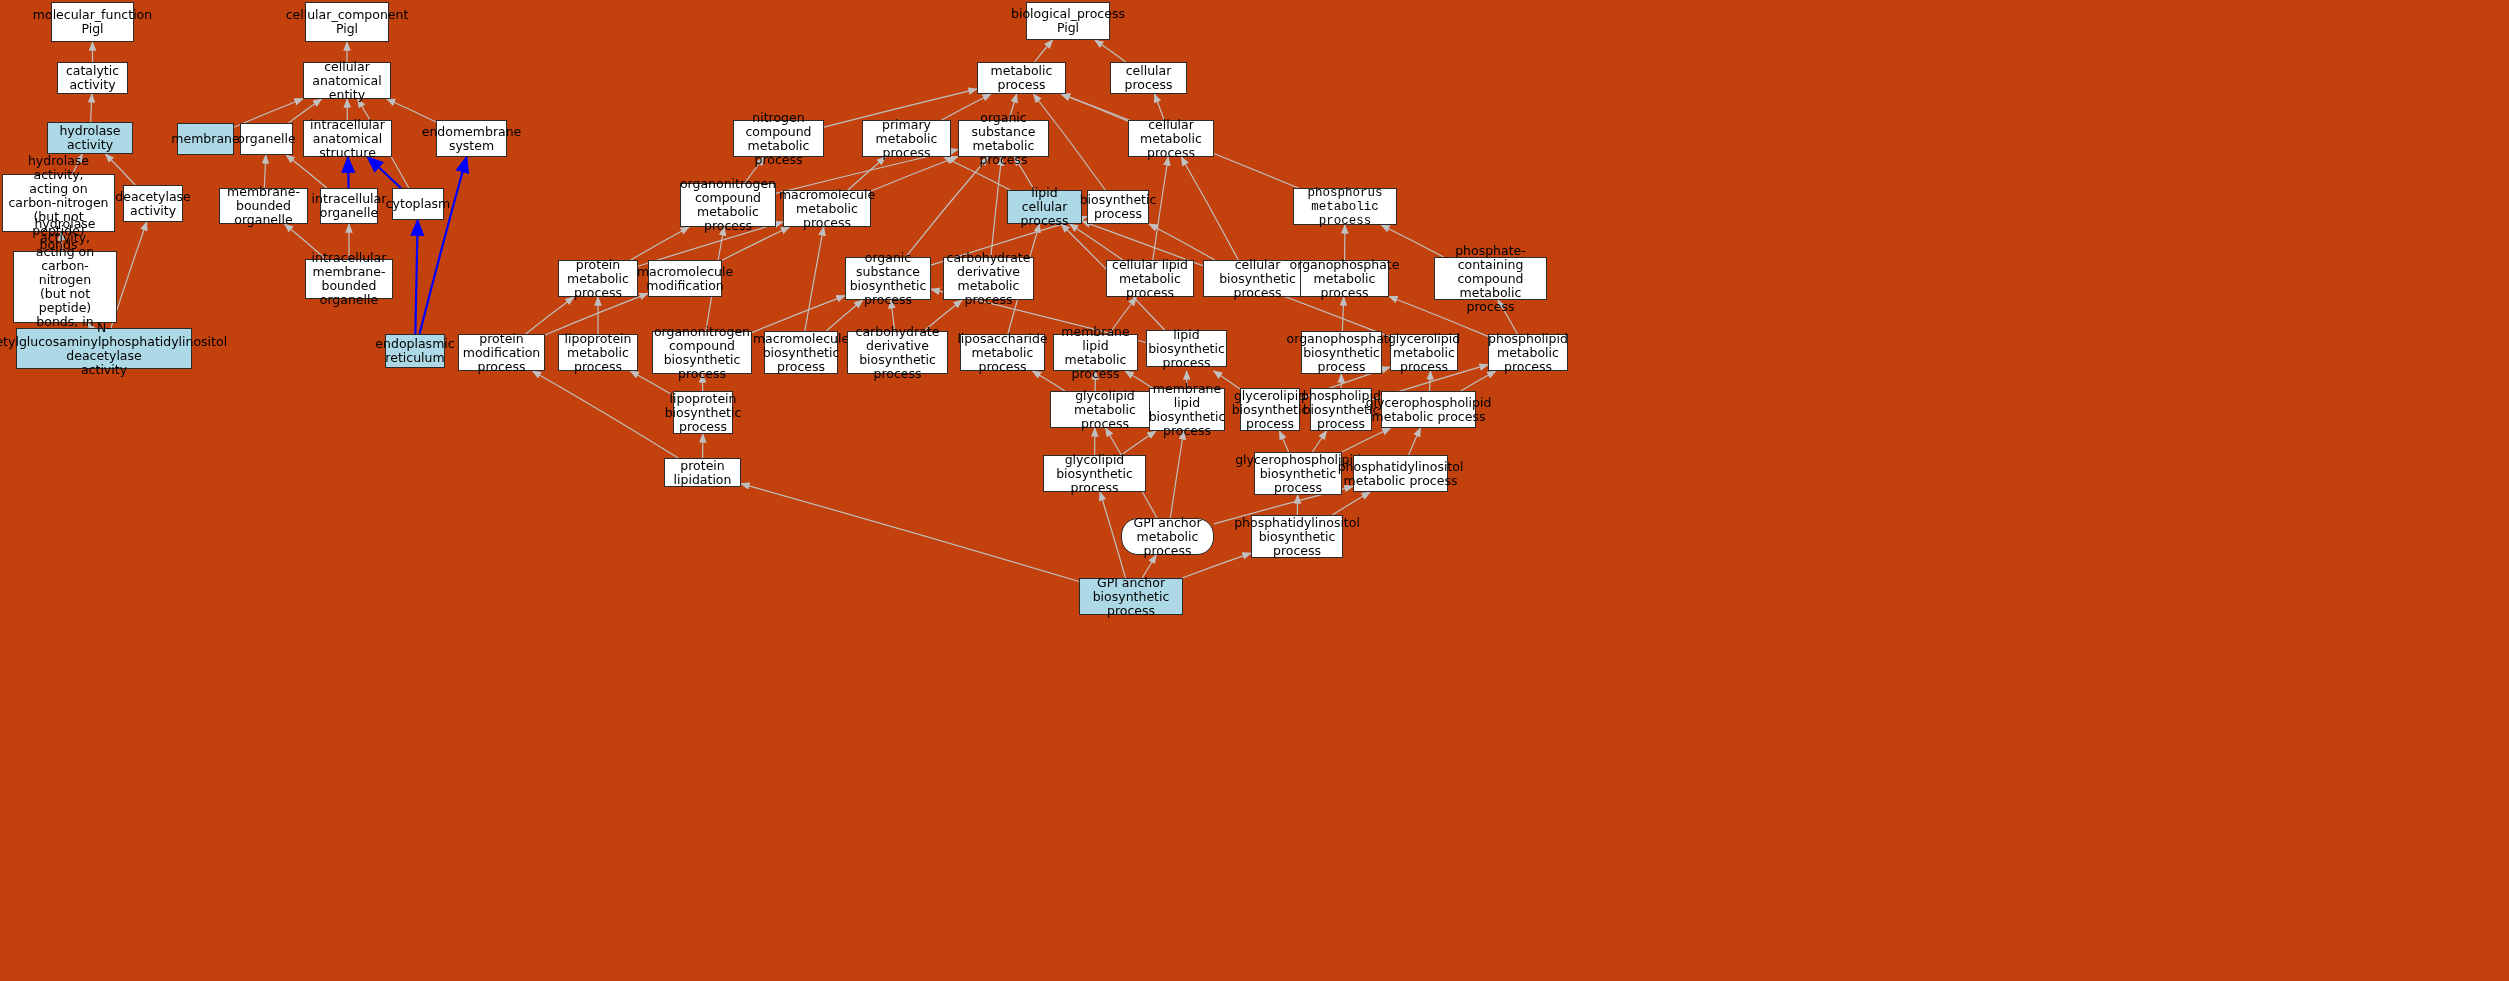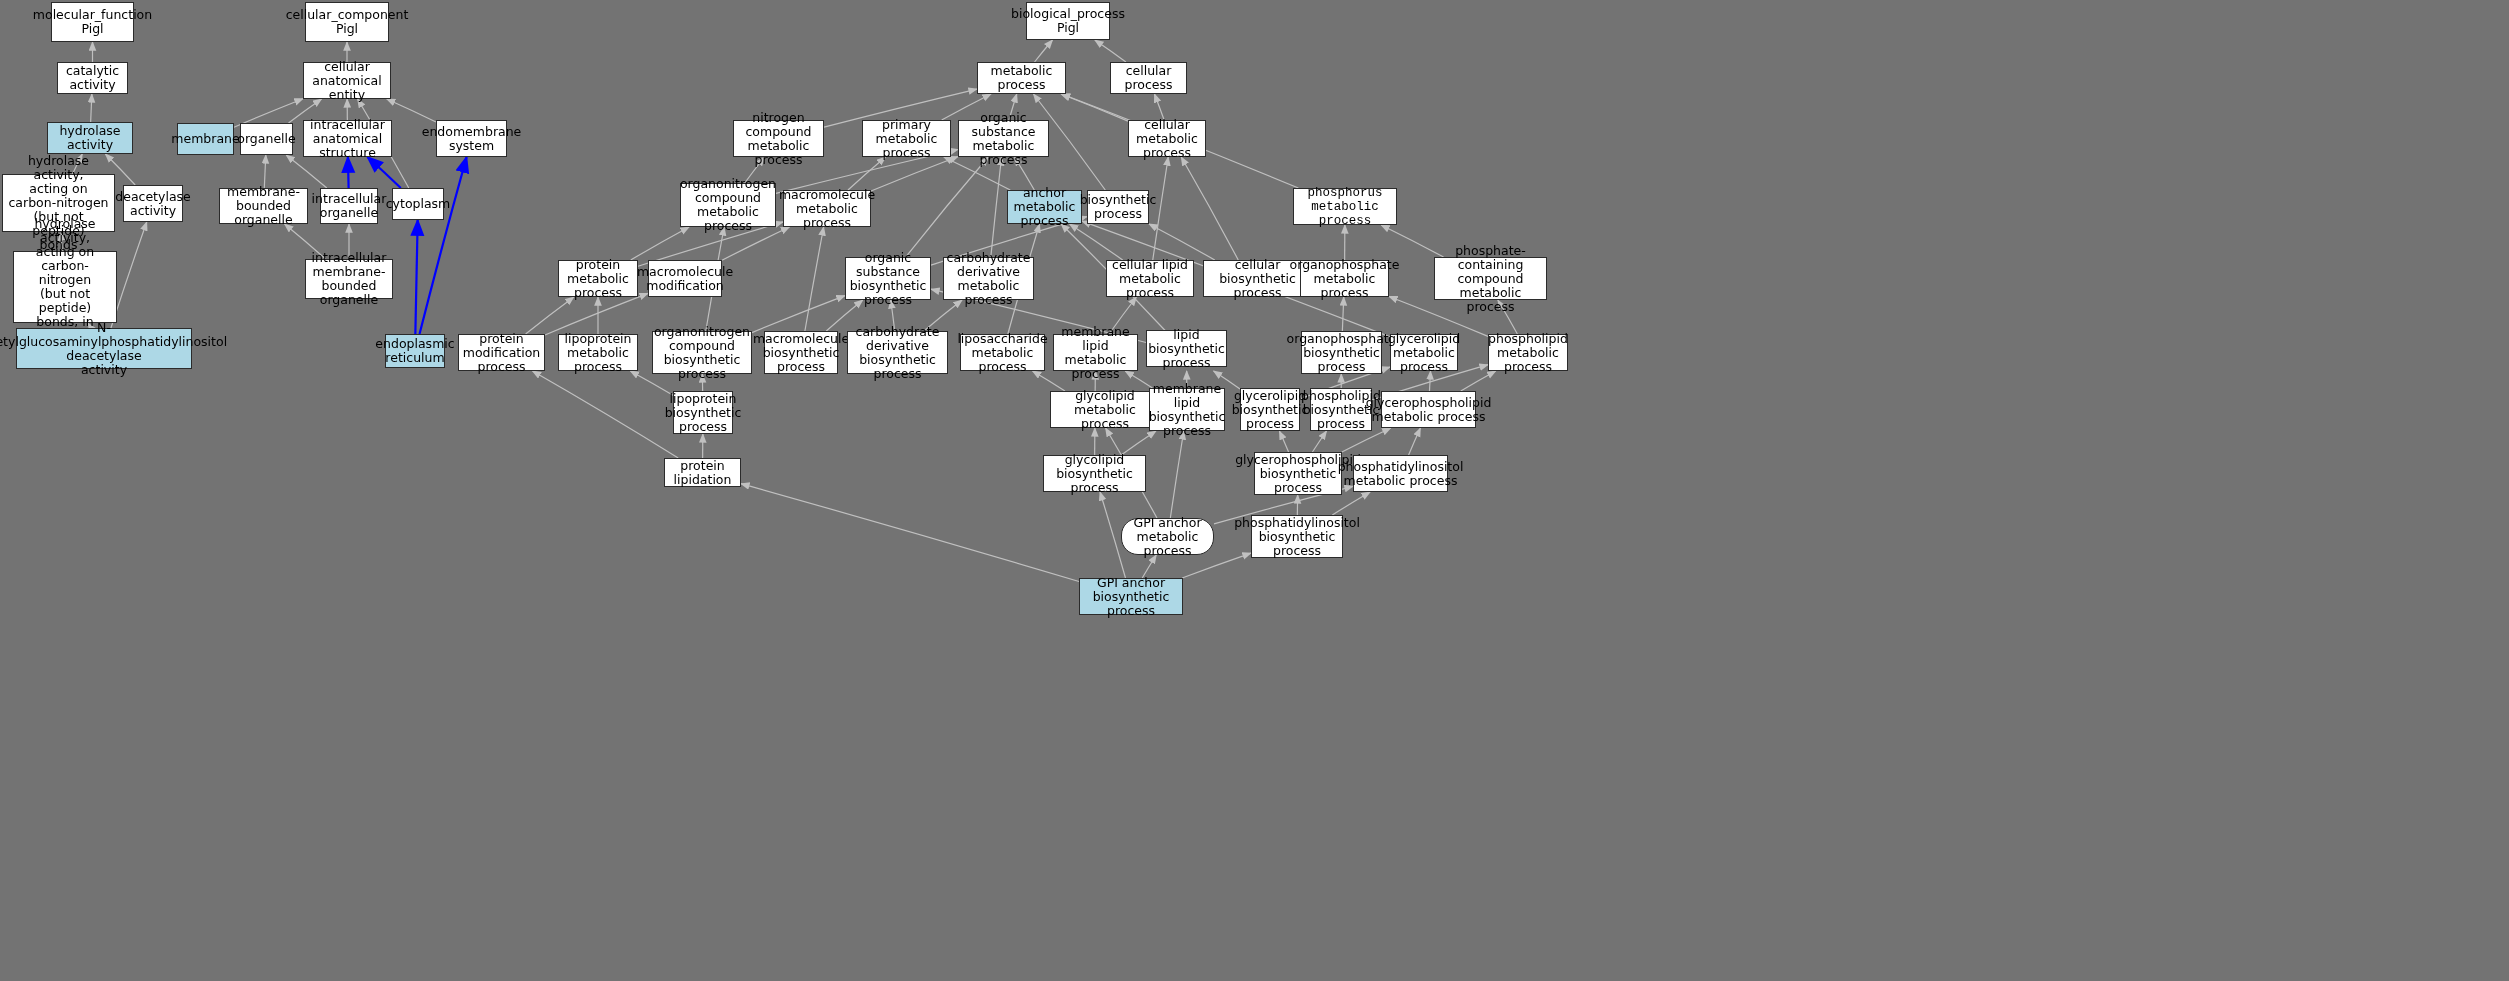--- a/index.html
+++ b/index.html
@@ -7,21 +7,21 @@
     padding: 0;
     background: #ffffff;
   }
   body {
     font-family: "DejaVu Sans", "Liberation Sans", sans-serif;
   }
   #canvas {
     position: relative;
     width: 2509px;
     height: 981px;
-    background: #737373;
+    background: #c2410c;
     overflow: hidden;
   }
   #edge-layer {
     position: absolute;
     left: 0;
     top: 0;
     width: 2509px;
     height: 981px;
     pointer-events: none;
   }
@@ -197,28 +197,28 @@
       <div class="go-node" style="left: 1026px; top: 2px; width: 84px; height: 38px;">biological_process
 Pigl</div>
       <div class="go-node" style="left: 977px; top: 62px; width: 89px; height: 32px;">metabolic process</div>
       <div class="go-node" style="left: 1110px; top: 62px; width: 77px; height: 32px;">cellular process</div>
       <div class="go-node" style="left: 733px; top: 120px; width: 91px; height: 37px;">nitrogen compound
 metabolic process</div>
       <div class="go-node" style="left: 862px; top: 120px; width: 89px; height: 37px;">primary metabolic
 process</div>
       <div class="go-node" style="left: 958px; top: 120px; width: 91px; height: 37px;">organic substance
 metabolic process</div>
-      <div class="go-node" style="left: 1128px; top: 120px; width: 78px; height: 37px;">cellular metabolic
+      <div class="go-node" style="left: 1128px; top: 120px; width: 86px; height: 37px;">cellular metabolic
 process</div>
       <div class="go-node" style="left: 680px; top: 183px; width: 96px; height: 44px;">organonitrogen
 compound metabolic
 process</div>
       <div class="go-node" style="left: 783px; top: 190px; width: 88px; height: 37px;">macromolecule
 metabolic process</div>
-      <div class="go-node highlight" style="left: 1007px; top: 190px; width: 75px; height: 34px;">anchor metabolic
+      <div class="go-node highlight" style="left: 1007px; top: 190px; width: 75px; height: 34px;">lipid cellular
 process</div>
       <div class="go-node" style="left: 1087px; top: 190px; width: 62px; height: 34px;">biosynthetic
 process</div>
       <div class="go-node" style="left: 1293px; top: 188px; width: 104px; height: 37px; font-family: Liberation Mono, monospace;">phosphorus metabolic
 process</div>
       <div class="go-node" style="left: 558px; top: 260px; width: 80px; height: 37px;">protein metabolic
 process</div>
       <div class="go-node" style="left: 648px; top: 260px; width: 74px; height: 37px;">macromolecule
 modification</div>
       <div class="go-node" style="left: 845px; top: 257px; width: 86px; height: 43px;">organic substance

